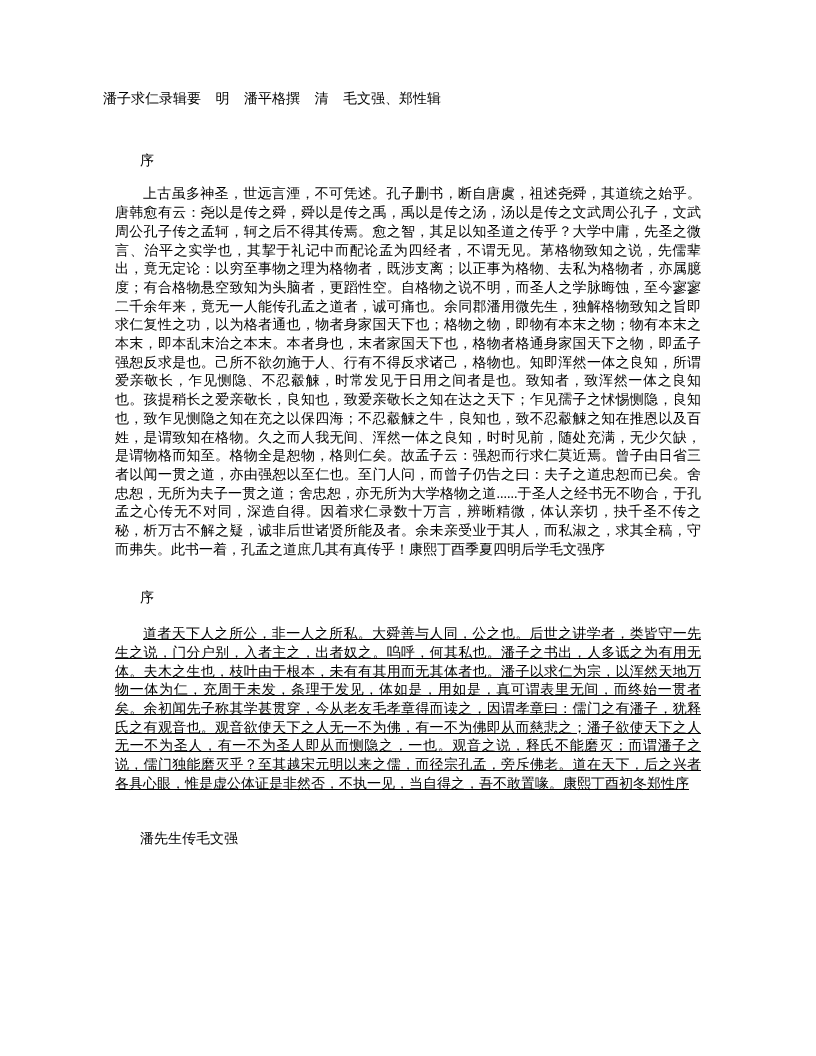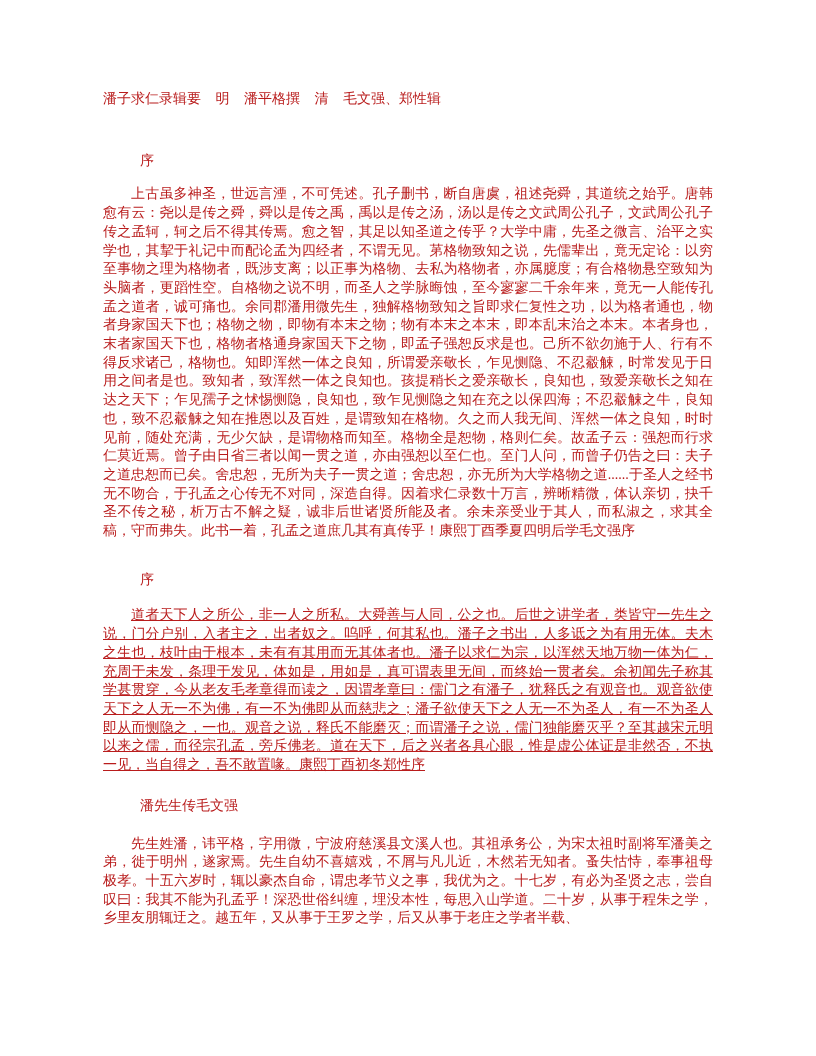--- a/index.html
+++ b/index.html
@@ -7,21 +7,21 @@
     padding: 0;
     background: #ffffff;
   }
   .page {
     position: relative;
     width: 816px;
     height: 1056px;
     background: #ffffff;
     overflow: hidden;
     font-family: "Liberation Serif", "DejaVu Serif", serif;
-    color: #b91c1c;
+    color: #000000;
   }
   .content {
     margin-left: 103px;
     width: 610px;
     padding-top: 90px;
     font-size: 14px;
     line-height: 18.7px;
   }
   .title-line {
     white-space: nowrap;
@@ -29,23 +29,23 @@
   .title-line .attr {
     margin-left: 11px;
   }
   .heading {
     margin: 0 0 0 37px;
     font-weight: normal;
     font-size: 14px;
   }
   .heading-1 { margin-top: 43px; }
   .heading-2 { margin-top: 30px; }
-  .heading-3 { margin-top: 22px; }
+  .heading-3 { margin-top: 36px; }
   .para {
-    margin: 0;
+    margin: 12px;
     text-align: justify;
     text-indent: 2em;
     word-break: break-all;
   }
   .para-1 { margin-top: 15px; }
   .para-2 { margin-top: 17px; text-decoration: underline; }
   .para-3 { margin-top: 19px; }
 </style>
 </head>
 <body>
@@ -64,16 +64,15 @@
     <div class="heading heading-1">序</div>
 
     <p class="para para-1">上古虽多神圣，世远言湮，不可凭述。孔子删书，断自唐虞，祖述尧舜，其道统之始乎。唐韩愈有云：尧以是传之舜，舜以是传之禹，禹以是传之汤，汤以是传之文武周公孔子，文武周公孔子传之孟轲，轲之后不得其传焉。愈之智，其足以知圣道之传乎？大学中庸，先圣之微言、治平之实学也，其挈于礼记中而配论孟为四经者，不谓无见。苐格物致知之说，先儒辈出，竟无定论：以穷至事物之理为格物者，既涉支离；以正事为格物、去私为格物者，亦属臆度；有合格物悬空致知为头脑者，更蹈性空。自格物之说不明，而圣人之学脉晦蚀，至今寥寥二千余年来，竟无一人能传孔孟之道者，诚可痛也。余同郡潘用微先生，独解格物致知之旨即求仁复性之功，以为格者通也，物者身家国天下也；格物之物，即物有本末之物；物有本末之本末，即本乱末治之本末。本者身也，末者家国天下也，格物者格通身家国天下之物，即孟子强恕反求是也。己所不欲勿施于人、行有不得反求诸己，格物也。知即浑然一体之良知，所谓爱亲敬长，乍见恻隐、不忍觳觫，时常发见于日用之间者是也。致知者，致浑然一体之良知也。孩提稍长之爱亲敬长，良知也，致爱亲敬长之知在达之天下；乍见孺子之怵惕恻隐，良知也，致乍见恻隐之知在充之以保四海；不忍觳觫之牛，良知也，致不忍觳觫之知在推恩以及百姓，是谓致知在格物。久之而人我无间、浑然一体之良知，时时见前，随处充满，无少欠缺，是谓物格而知至。格物全是恕物，格则仁矣。故孟子云：强恕而行求仁莫近焉。曾子由日省三者以闻一贯之道，亦由强恕以至仁也。至门人问，而曾子仍告之曰：夫子之道忠恕而已矣。舍忠恕，无所为夫子一贯之道；舍忠恕，亦无所为大学格物之道......于圣人之经书无不吻合，于孔孟之心传无不对同，深造自得。因着求仁录数十万言，辨晰精微，体认亲切，抉千圣不传之秘，析万古不解之疑，诚非后世诸贤所能及者。余未亲受业于其人，而私淑之，求其全稿，守而弗失。此书一着，孔孟之道庶几其有真传乎！康熙丁酉季夏四明后学毛文强序</p>
 
     <div class="heading heading-2">序</div>
 
     <p class="para para-2">道者天下人之所公，非一人之所私。大舜善与人同，公之也。后世之讲学者，类皆守一先生之说，门分户别，入者主之，出者奴之。呜呼，何其私也。潘子之书出，人多诋之为有用无体。夫木之生也，枝叶由于根本，未有有其用而无其体者也。潘子以求仁为宗，以浑然天地万物一体为仁，充周于未发，条理于发见，体如是，用如是，真可谓表里无间，而终始一贯者矣。余初闻先子称其学甚贯穿，今从老友毛孝章得而读之，因谓孝章曰：儒门之有潘子，犹释氏之有观音也。观音欲使天下之人无一不为佛，有一不为佛即从而慈悲之；潘子欲使天下之人无一不为圣人，有一不为圣人即从而恻隐之，一也。观音之说，释氏不能磨灭；而谓潘子之说，儒门独能磨灭乎？至其越宋元明以来之儒，而径宗孔孟，旁斥佛老。道在天下，后之兴者各具心眼，惟是虚公体证是非然否，不执一见，当自得之，吾不敢置喙。康熙丁酉初冬郑性序</p>
 
     <div class="heading heading-3">潘先生传毛文强</div>
 
-    <p class="para para-3">先生姓潘，讳平格，字用微，宁波府慈溪县文溪人也。其祖承务公，为宋太祖时副将军潘美之弟，徙于明州，遂家焉。先生自幼不喜嬉戏，不屑与凡儿近，木然若无知者。蚤失怙恃，奉事祖母极孝。十五六岁时，辄以豪杰自命，谓忠孝节义之事，我优为之。十七岁，有必为圣贤之志，尝自叹曰：我其不能为孔孟乎！深恐世俗纠缠，埋没本性，每思入山学道。二十岁，从事于程朱之学，乡里友朋辄迂之。越五年，又从事于王罗之学，后又从事于老庄之学者半载、</p>
 
   </div>
 </div>
 
 </body></html>

